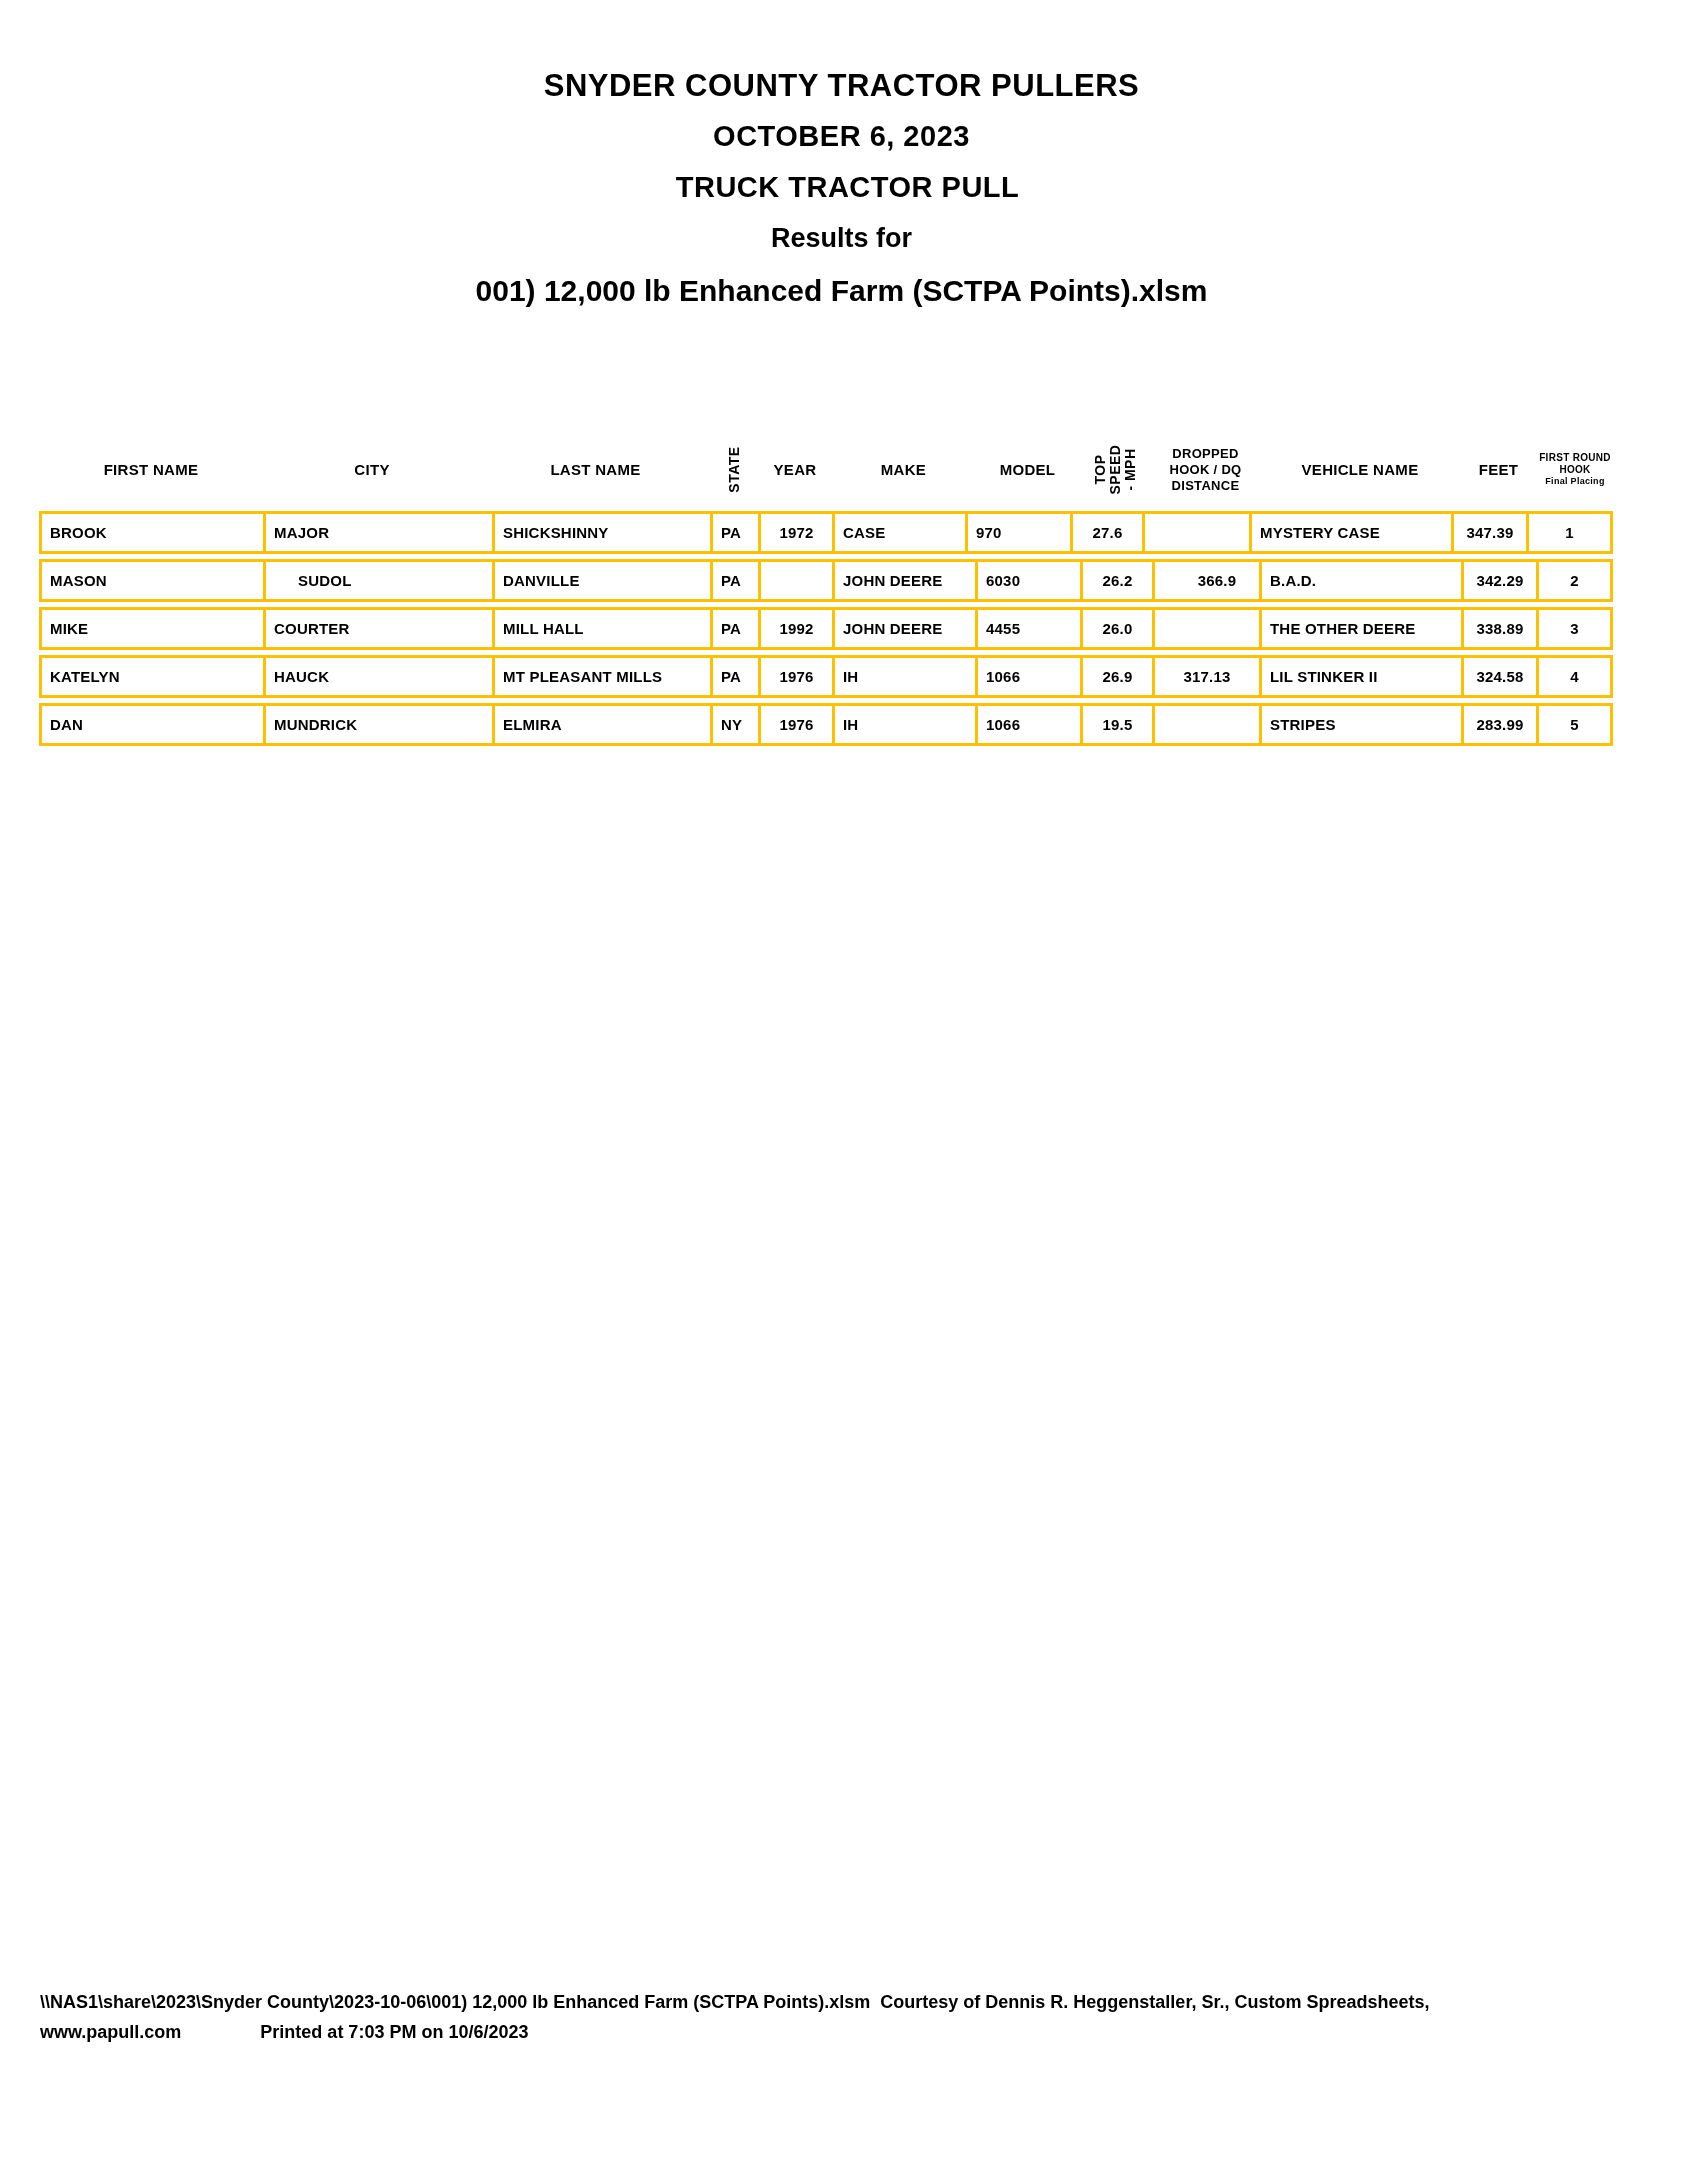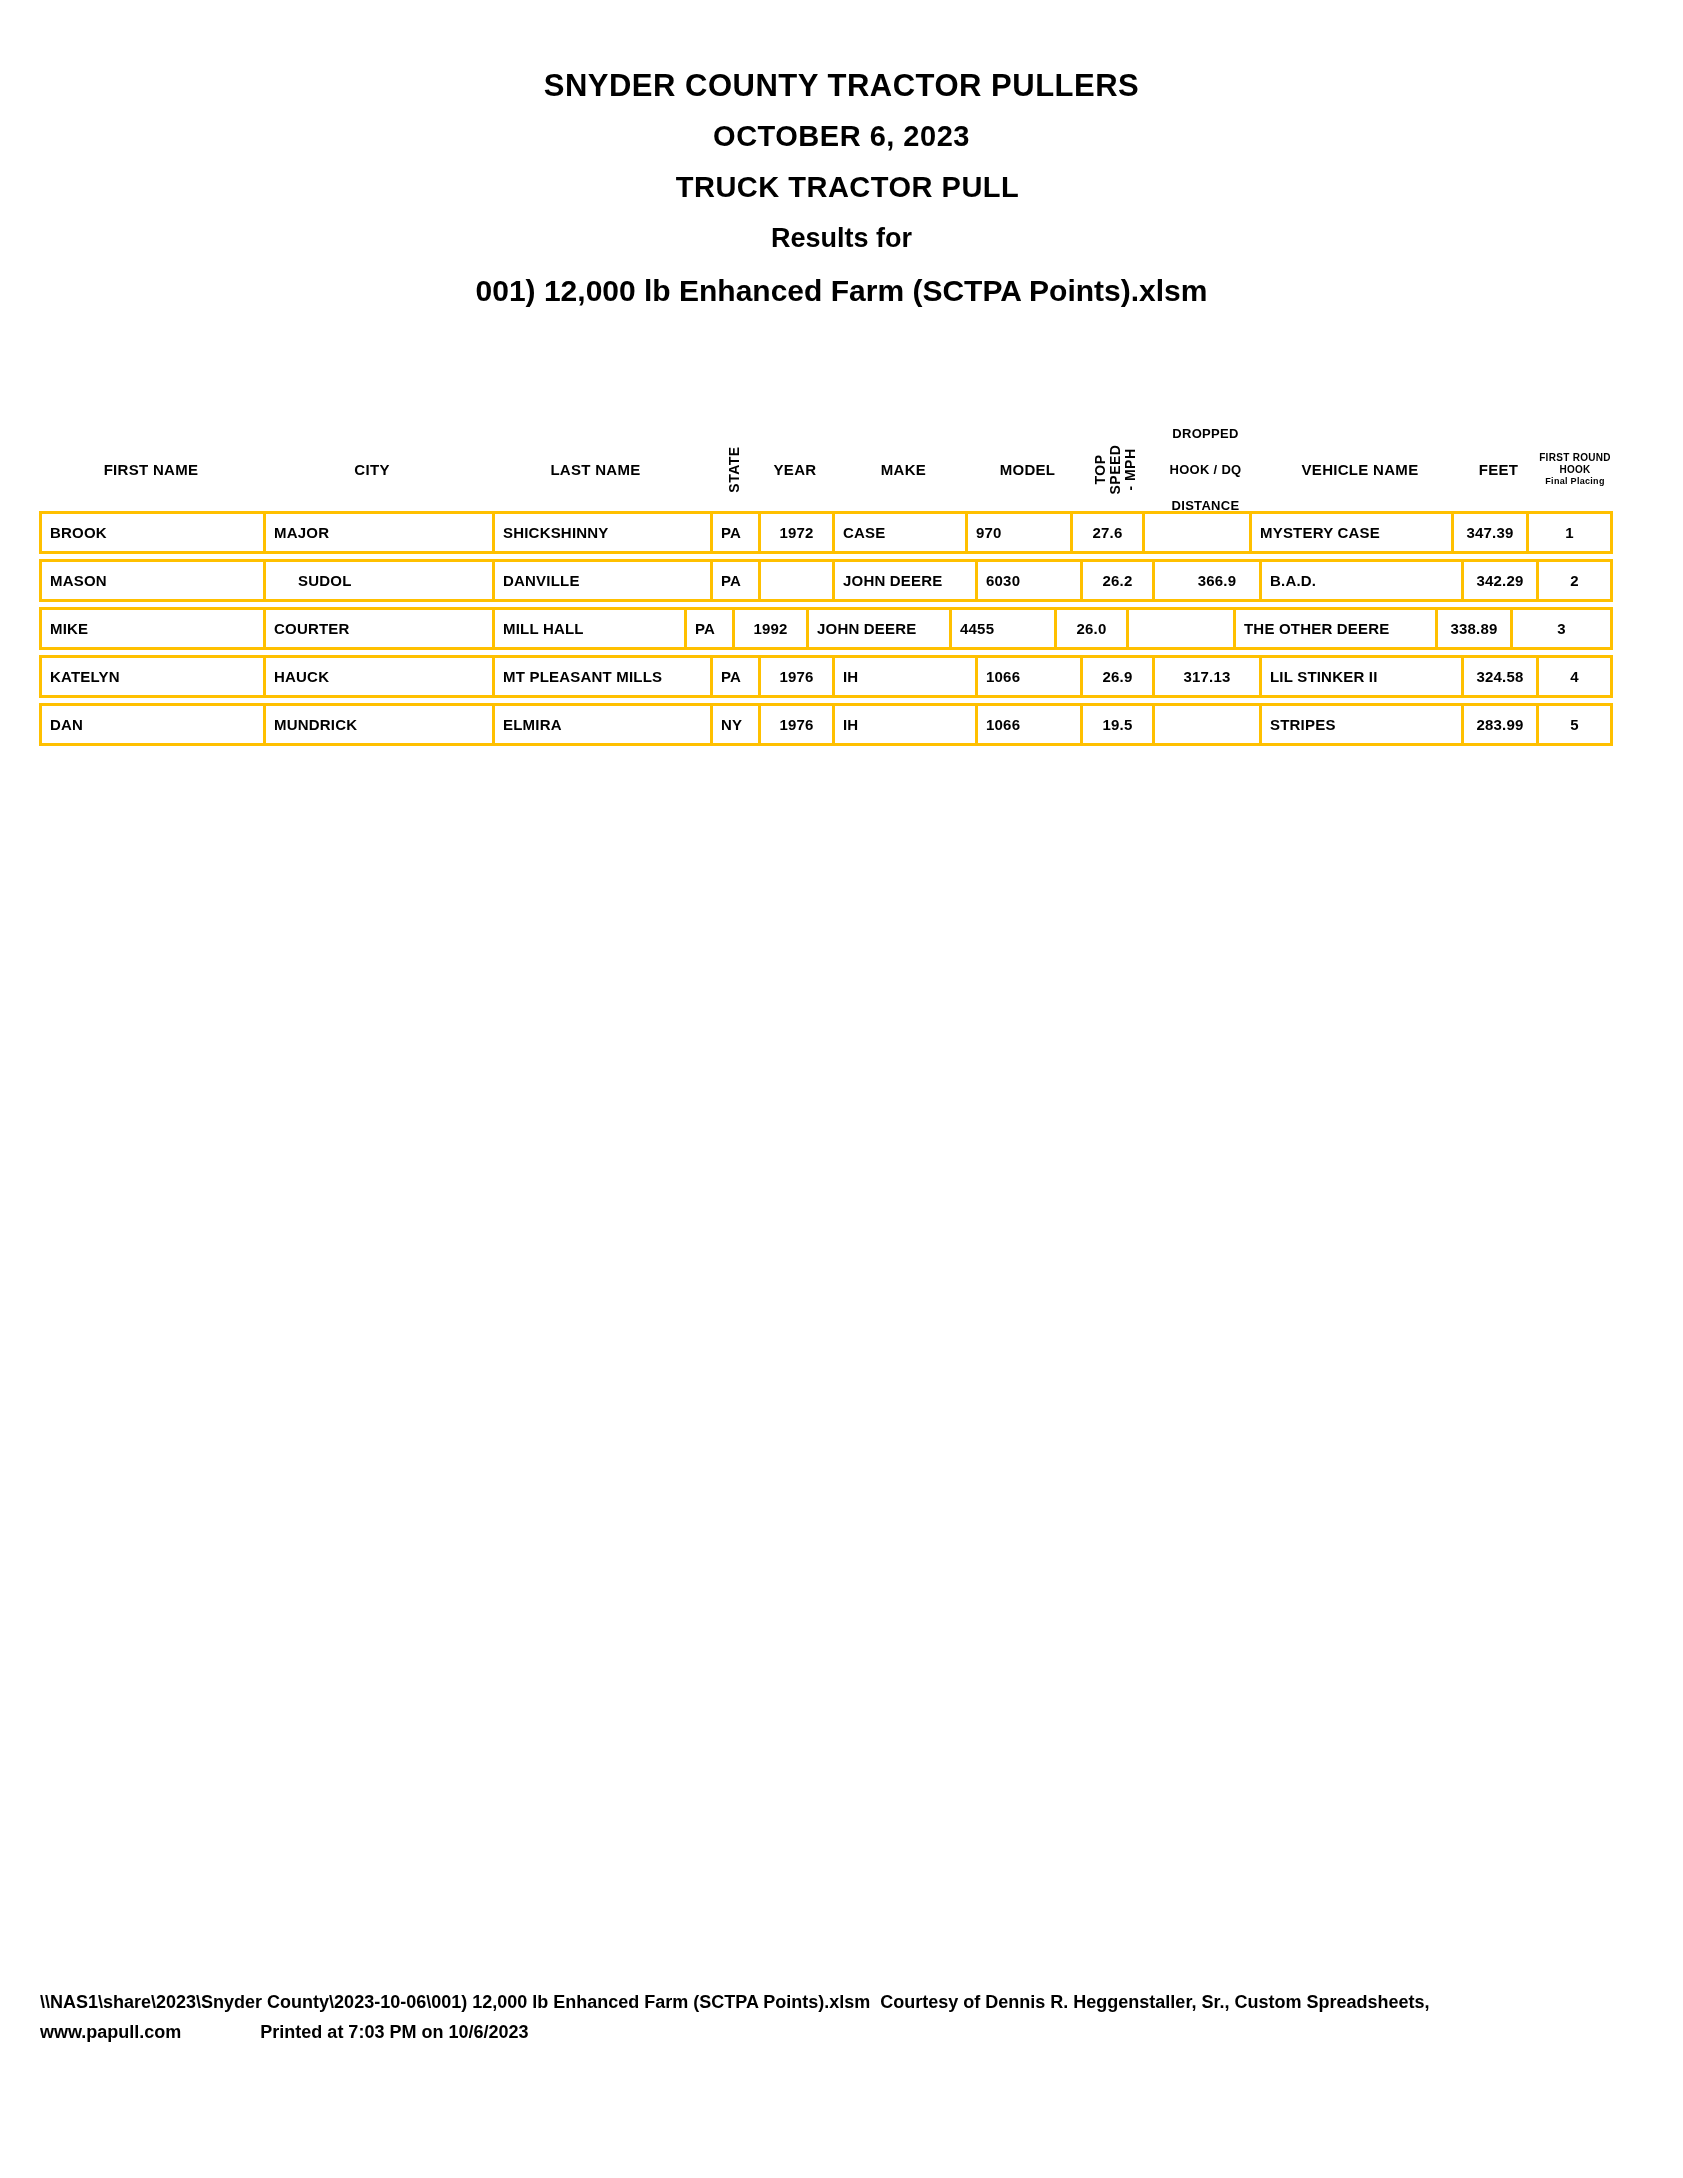--- a/index.html
+++ b/index.html
@@ -72,21 +72,21 @@
         <span class="vert">STATE</span>
       </div>
       <div class="hcell" style="width: 74px;">YEAR</div>
       <div class="hcell" style="width: 143px;">MAKE</div>
       <div class="hcell" style="width: 105px;">MODEL</div>
       <div class="hcell" style="width: 72px;">
         <span class="vert">TOP
 SPEED
 - MPH</span>
       </div>
-      <div class="hcell" style="width: 107px; gap: 20px;">
+      <div class="hcell" style="width: 107px;">
         <div class="hl">DROPPED</div>
         <div class="hl">HOOK / DQ</div>
         <div class="hl">DISTANCE</div>
       </div>
       <div class="hcell" style="width: 202px;">VEHICLE NAME</div>
       <div class="hcell" style="width: 75px;">FEET</div>
       <div class="hcell" style="width: 78px;">
         <div class="tinyline">FIRST ROUND</div>
         <div class="tinyline">HOOK</div>
         <div class="tinier">Final Placing</div>
@@ -117,21 +117,21 @@
         <div class="cell left" style="width: 105px;">6030</div>
         <div class="cell center" style="width: 72px;">26.2</div>
         <div class="cell center" style="width: 107px; padding-left: 20px;">366.9</div>
         <div class="cell left" style="width: 202px;">B.A.D.</div>
         <div class="cell center" style="width: 75px;">342.29</div>
         <div class="cell center" style="width: 78px;">2</div>
       </div>
       <div class="row">
         <div class="cell left" style="width: 224px;">MIKE</div>
         <div class="cell left" style="width: 229px;">COURTER</div>
-        <div class="cell left" style="width: 192px;">MILL HALL</div>
+        <div class="cell left" style="width: 218px;">MILL HALL</div>
         <div class="cell left" style="width: 48px;">PA</div>
         <div class="cell center" style="width: 74px;">1992</div>
         <div class="cell left" style="width: 143px;">JOHN DEERE</div>
         <div class="cell left" style="width: 105px;">4455</div>
         <div class="cell center" style="width: 72px;">26.0</div>
         <div class="cell center" style="width: 107px;"></div>
         <div class="cell left" style="width: 202px;">THE OTHER DEERE</div>
         <div class="cell center" style="width: 75px;">338.89</div>
         <div class="cell center" style="width: 78px;">3</div>
       </div>

